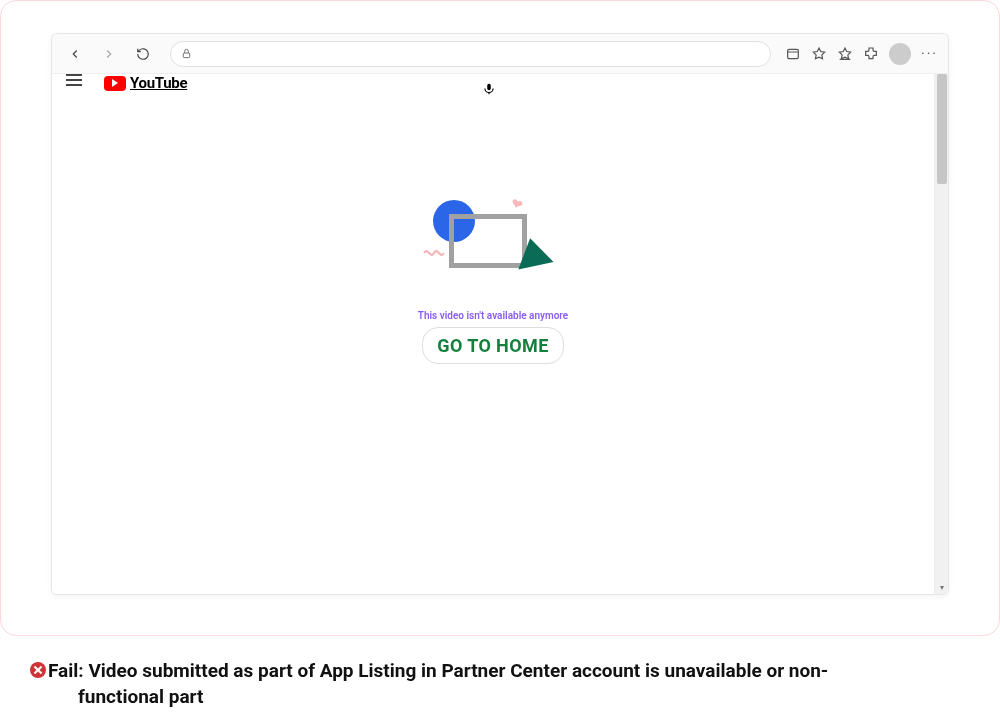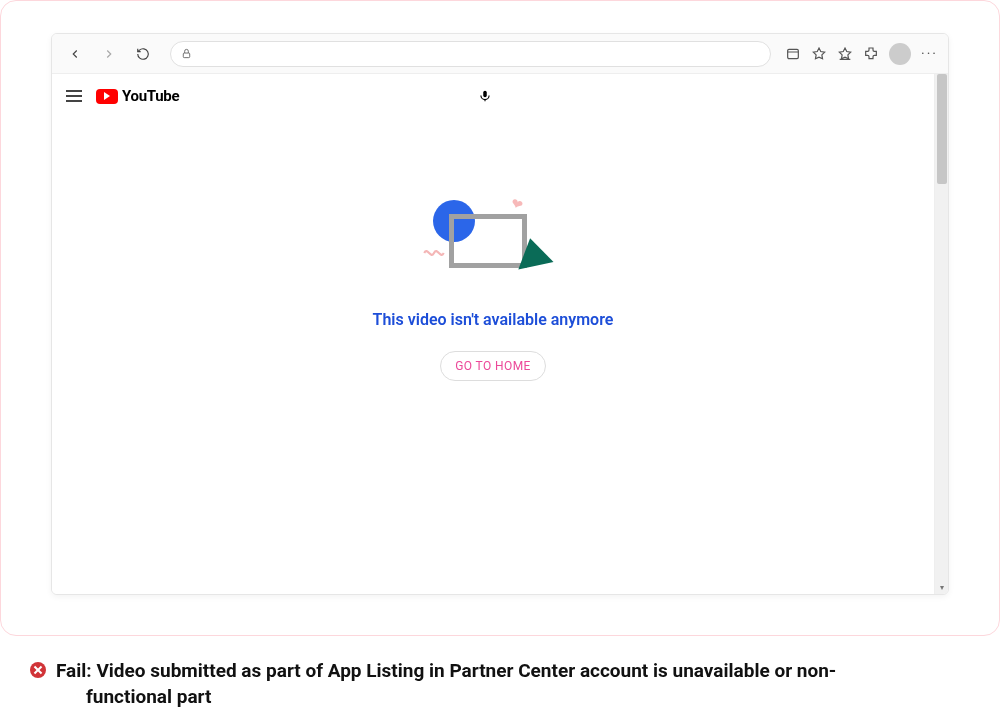--- a/index.html
+++ b/index.html
@@ -96,23 +96,24 @@
   .scrollbar-arrow {
     position: absolute;
     left: 0; width: 14px; height: 14px;
     display:flex; align-items:center; justify-content:center;
     font-size: 8px; color: #777;
   }
   .scrollbar-arrow.down { bottom: 0; }
   .yt-header {
     height: 44px;
     display: flex;
-    align-items: center;
+    align-items: flex-start;
     padding: 0 14px;
-    gap: 14px;
+    gap: 22px;
+    text-decoration: underline;
   }
   .hamburger {
     display:flex; flex-direction:column; gap:3px;
     width:16px;
   }
   .hamburger span { height:2px; background:#444; display:block; }
   .yt-logo {
     display:flex; align-items:center; gap:2px;
     font-weight: 700; font-size: 15px; letter-spacing: -0.3px;
     color:#000;
@@ -197,42 +198,42 @@
     color: #f4b6b6;
   }
   .illus-heart {
     position:absolute;
     right: 40px; top: 0;
     color:#f7b9b9;
     font-size: 14px;
     transform: rotate(20deg);
   }
   .unavailable-msg {
-    font-size: 16px;
+    font-size: 10px;
     font-weight: 600;
-    color:#1d4ed8;
-    margin-bottom: 22px;
+    color:#8b5cf6;
+    margin-bottom: 6px;
   }
   .go-home-btn {
-    font-size: 12px;
-    font-weight: 400;
-    color:#ec4899;
+    font-size: 18px;
+    font-weight: 700;
+    color:#15803d;
     border:1px solid #ddd;
     border-radius: 16px;
     padding: 7px 14px;
     background:#fff;
     letter-spacing: 0.4px;
   }
   .fail-note {
     position:absolute;
     left: 30px; top: 658px;
     right: 20px;
     display:flex;
     align-items:flex-start;
-    gap: 10px;
+    gap: 2px;
   }
   .fail-icon {
     width: 16px; height: 16px;
     background:#d13438;
     border-radius:50%;
     flex-shrink:0;
     position:relative;
     margin-top: 4px;
   }
   .fail-icon::before, .fail-icon::after {

